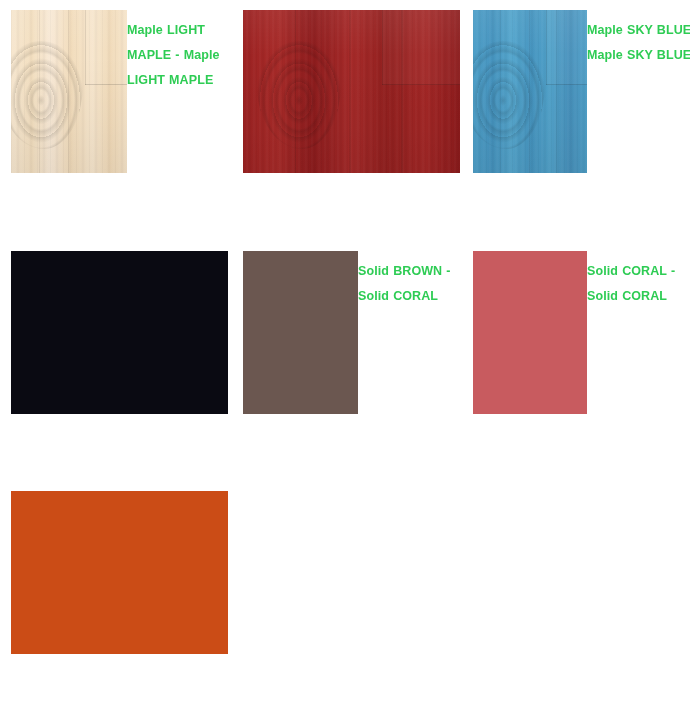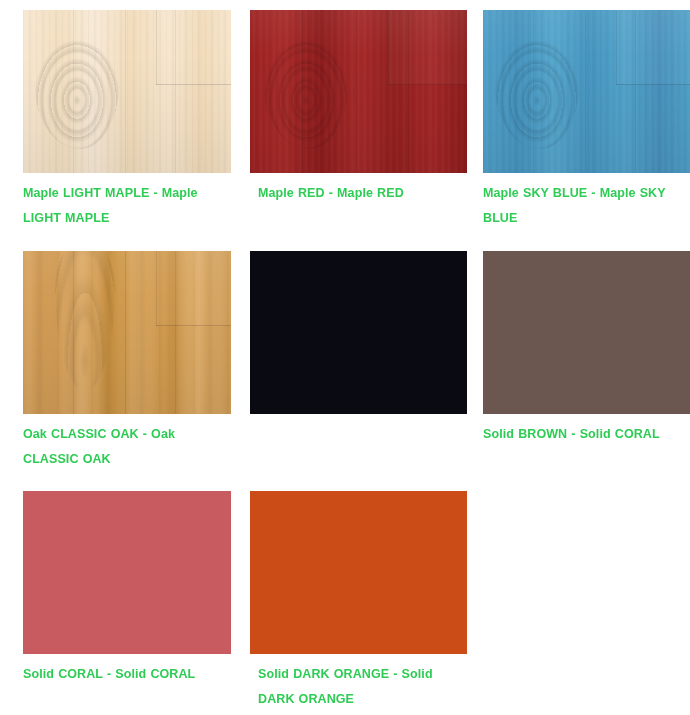--- a/index.html
+++ b/index.html
@@ -20,22 +20,22 @@
     display: grid;
     grid-template-columns: 232px 230px 228px;
     grid-template-rows: 241px 240px 234px;
     padding: 10px 0 0 11px;
     column-gap: 0px;
     row-gap: 0px;
   }
 
   .swatch-card {
     display: flex;
-    flex-direction: column;
-    align-items: center;
+    flex-direction: row;
+    align-items: flex-start;
   }
 
   .swatch-image {
     width: 208px;
     height: 163px;
     position: relative;
     overflow: hidden;
     display: block;
     background-repeat: repeat;
   }
@@ -196,44 +196,33 @@
 
 
   <div class="swatch-card col3">
     <div class="swatch-image tex-red">
       <div class="grain seams"></div>
       <div class="grain fibres"></div>
       <div class="knot"></div>
       <div class="board-break"></div>
       <div class="sheen"></div>
     </div>
-    <a class="swatch-label" href="#">Maple RED - Maple RED</a>
   </div>
 
   <div class="swatch-card col1">
     <div class="swatch-image tex-sky-blue">
       <div class="grain seams"></div>
       <div class="grain fibres"></div>
       <div class="knot"></div>
       <div class="board-break"></div>
       <div class="sheen"></div>
     </div>
     <a class="swatch-label" href="#">Maple SKY BLUE - Maple SKY BLUE</a>
   </div>
 
-  <div class="swatch-card col2">
-    <div class="swatch-image tex-classic-oak">
-      <div class="grain seams"></div>
-      <div class="grain fibres2"></div>
-      <div class="knot2"></div>
-      <div class="board-break"></div>
-      <div class="sheen"></div>
-    </div>
-    <a class="swatch-label" href="#">Oak CLASSIC OAK - Oak CLASSIC OAK</a>
-  </div>
 
   <div class="swatch-card col3">
     <div class="swatch-image tex-solid-black solid">
       
     </div>
   </div>
 
   <div class="swatch-card col1">
     <div class="swatch-image tex-solid-brown solid">
       
@@ -245,16 +234,15 @@
     <div class="swatch-image tex-solid-coral solid">
       
     </div>
     <a class="swatch-label" href="#">Solid CORAL - Solid CORAL</a>
   </div>
 
   <div class="swatch-card col3">
     <div class="swatch-image tex-solid-dark-orange solid">
       
     </div>
-    <a class="swatch-label" href="#">Solid DARK ORANGE - Solid DARK ORANGE</a>
   </div>
 
 </div>
 
 </body></html>

